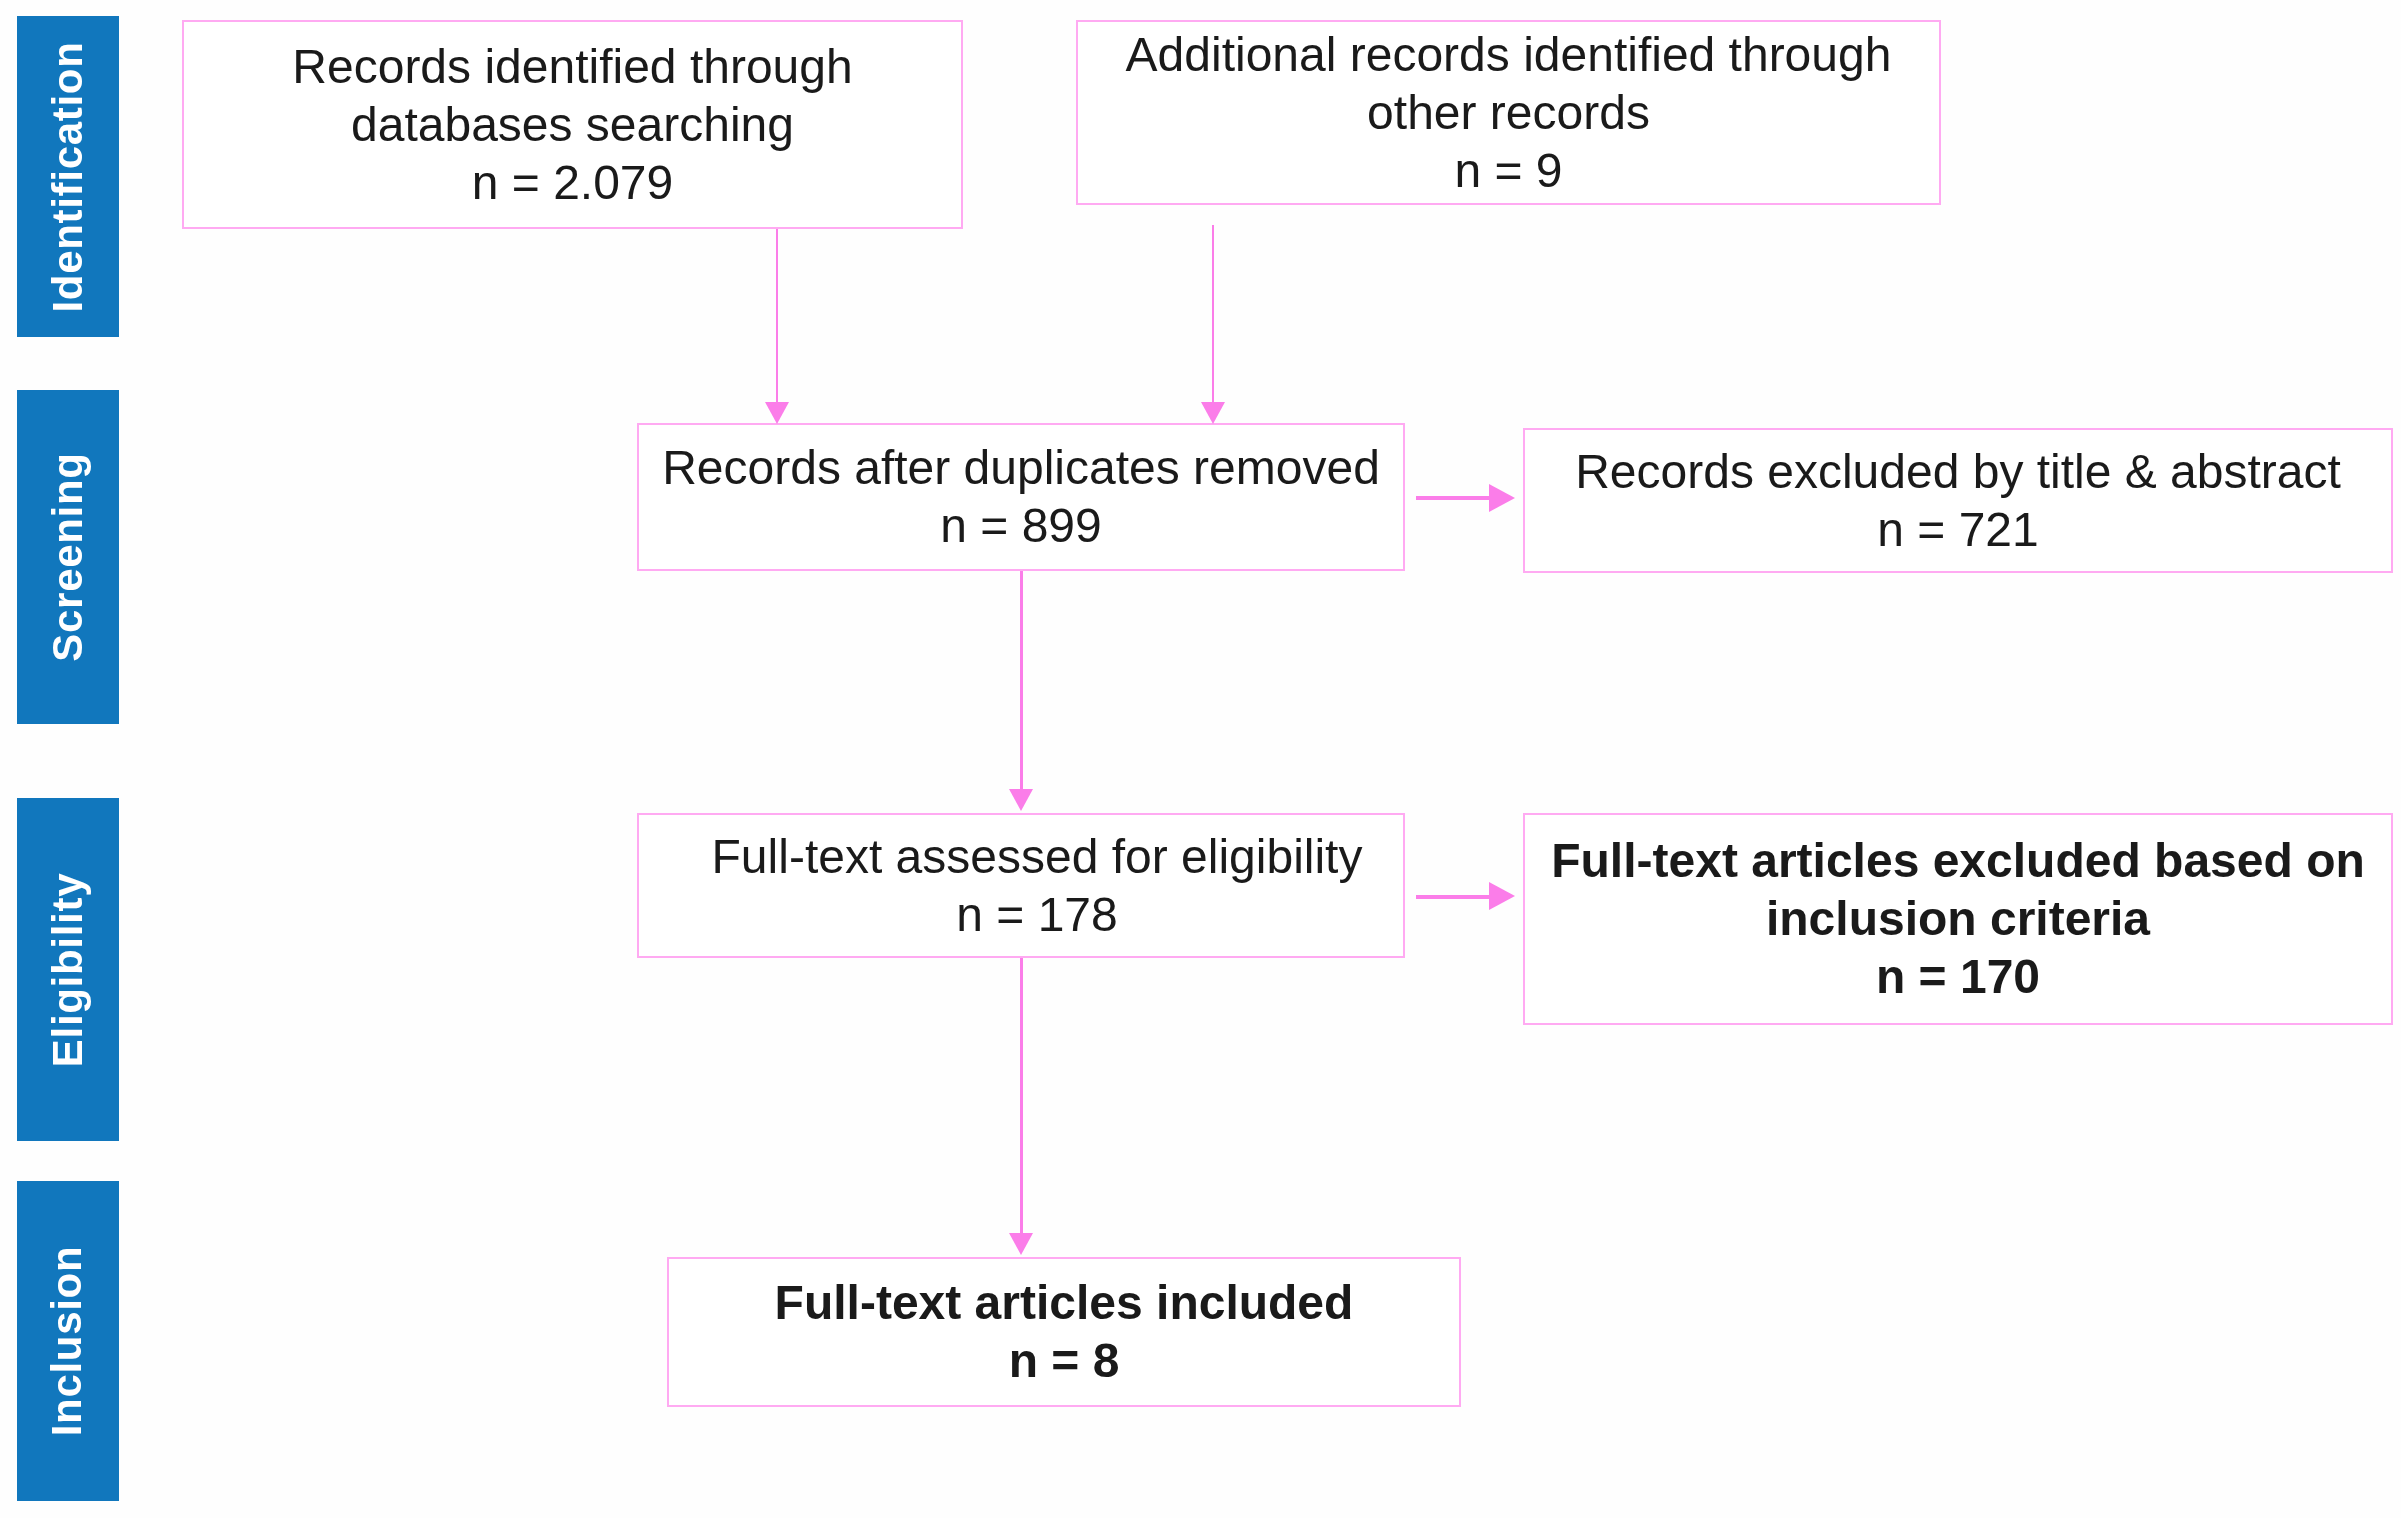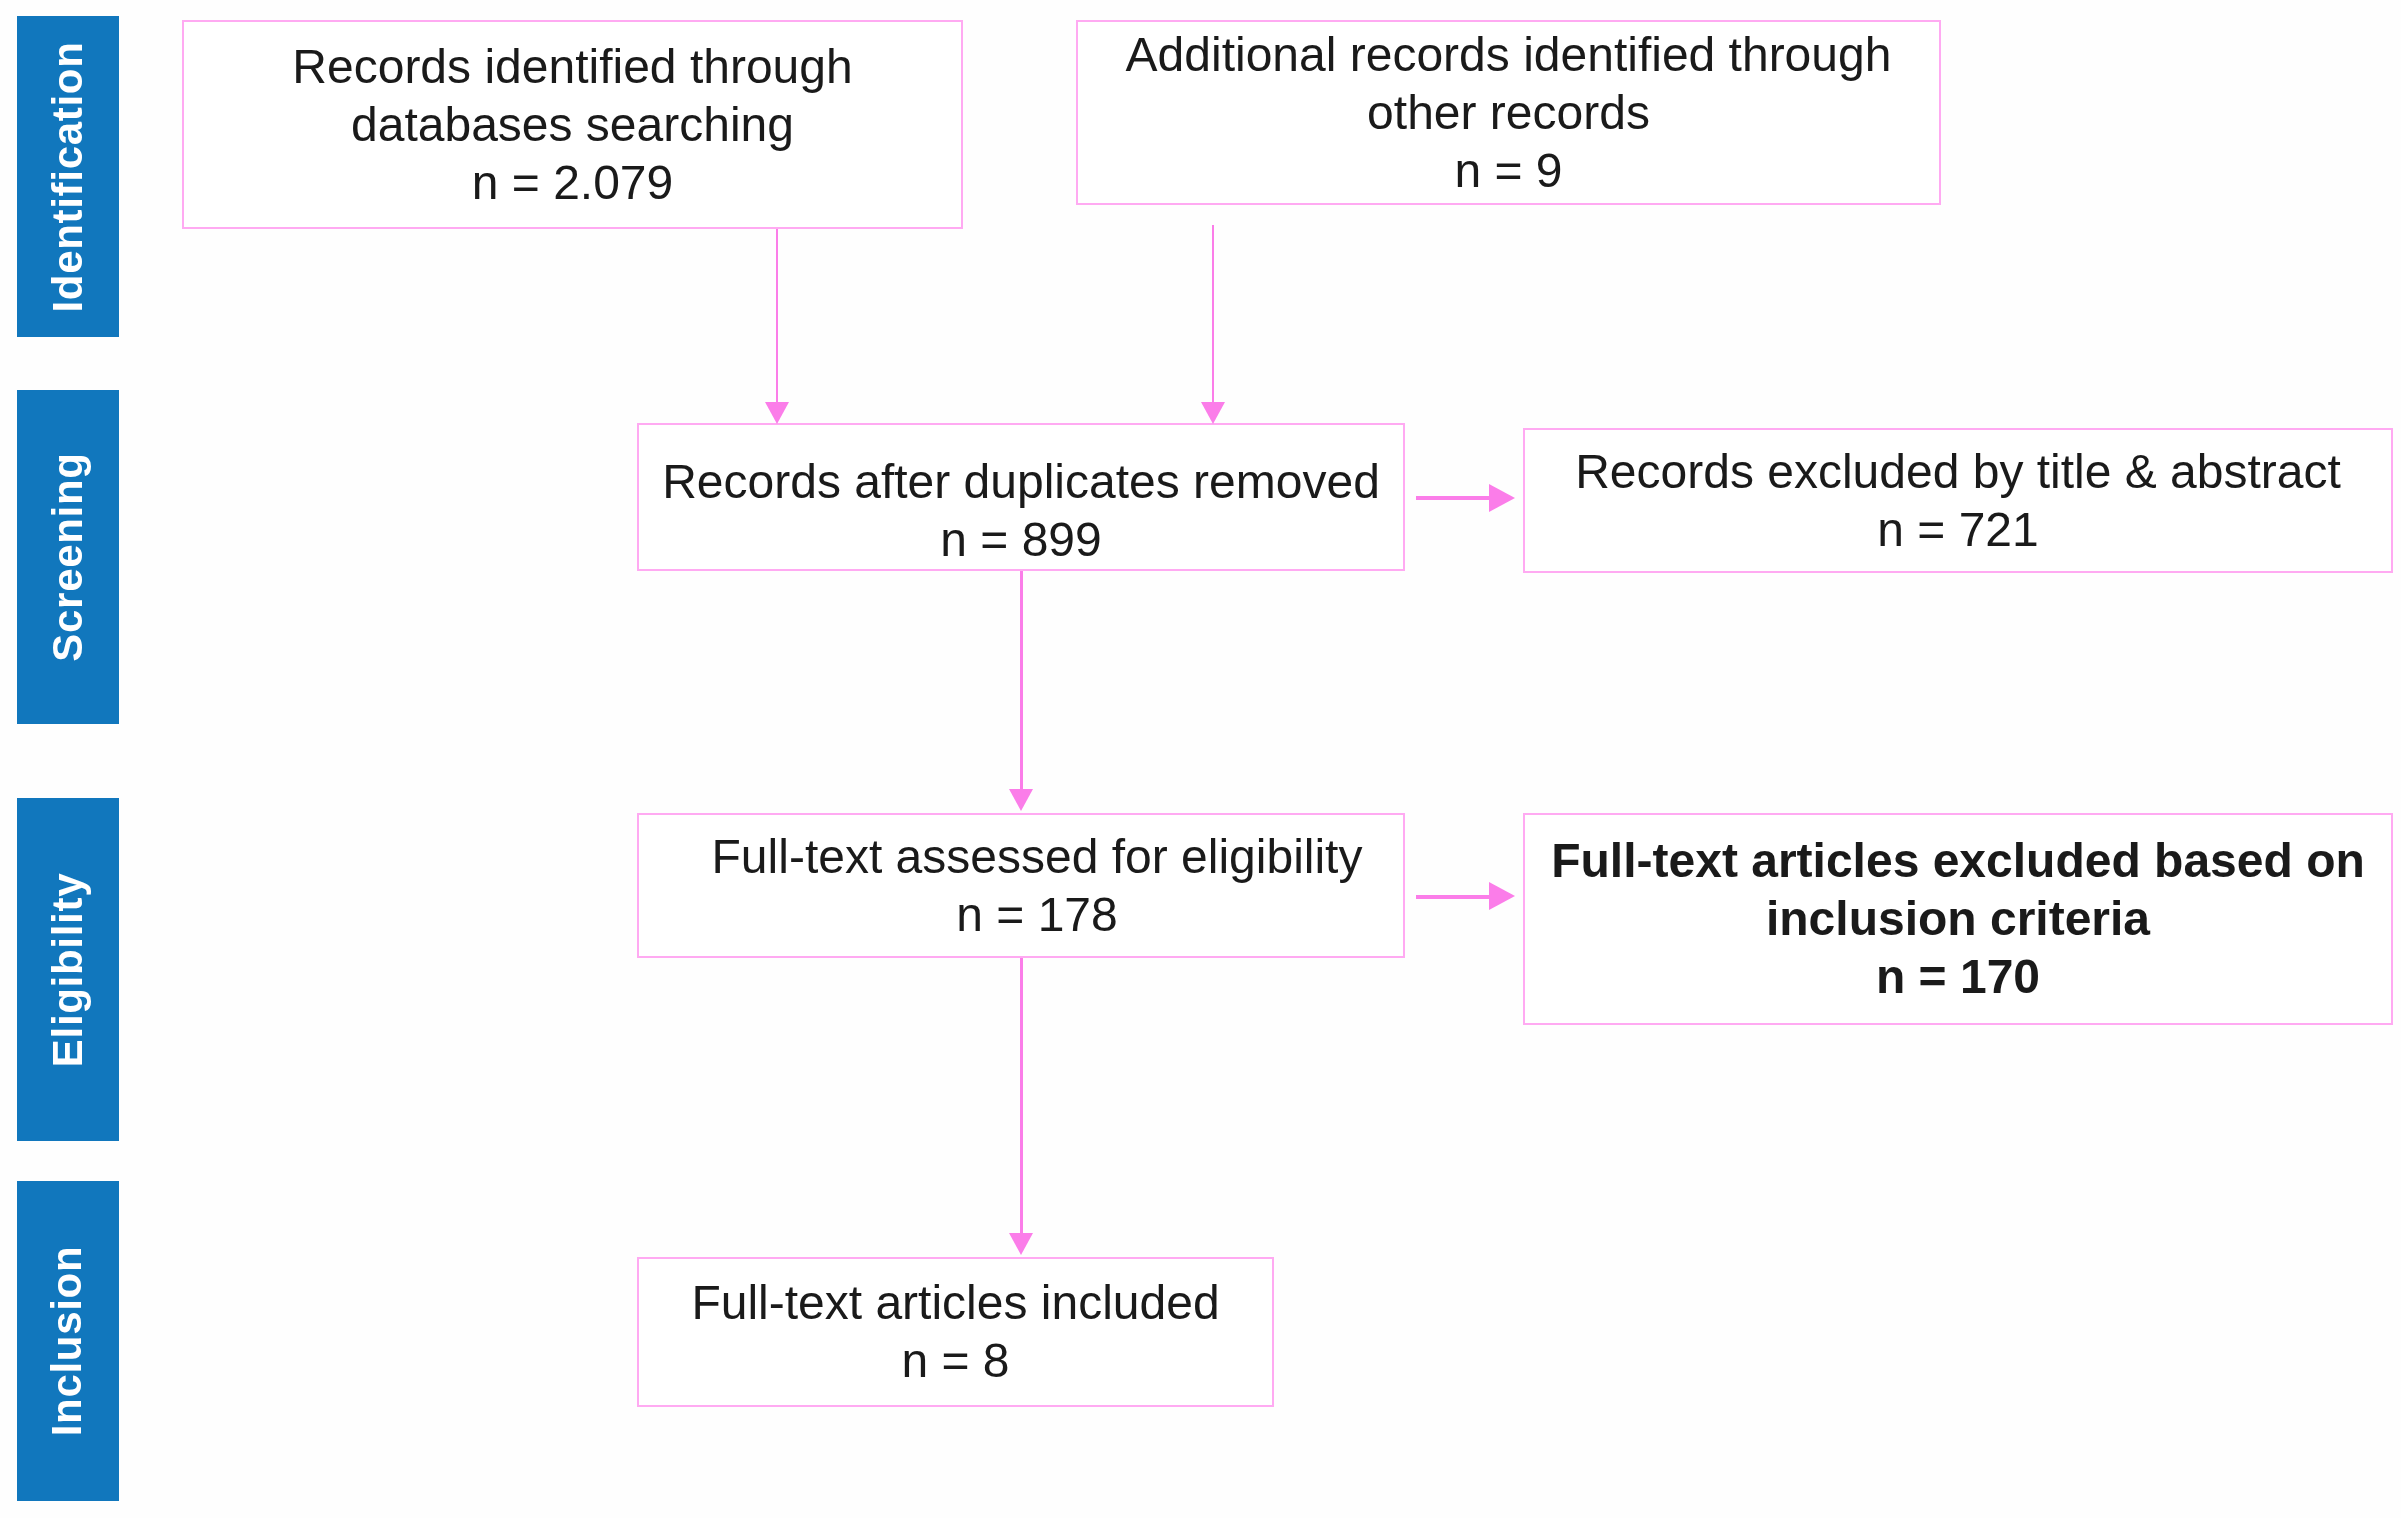--- a/index.html
+++ b/index.html
@@ -39,25 +39,25 @@
     box-sizing:border-box;
     display:flex;flex-direction:column;
     align-items:center;justify-content:center;
     text-align:center;
     color:var(--ink);
     font-size:48px;
     line-height:58px;
   }
   .box-identified{left:182px;top:20.4px;width:781px;height:209px;border-width:2.2px;text-align:center;}
   .box-additional{left:1076px;top:20.4px;width:865px;height:185px;border-width:2.2px;}
-  .box-duplicates{left:637px;top:423px;width:768px;height:148px;justify-content:flex-end;}
+  .box-duplicates{left:637px;top:423px;width:768px;height:148px;}
   .box-excluded-title{left:1523px;top:428px;width:870px;height:145px;align-items:center;}
   .box-assessed{left:637px;top:813px;width:768px;height:145px;padding-left:32px;}
   .box-excluded-criteria{left:1523px;top:813px;width:870px;height:212px;font-weight:bold;}
-  .box-included{left:637px;top:1257px;width:637px;height:150px;}
+  .box-included{left:667px;top:1257px;width:794px;height:150px;font-weight:bold;}
 
   
   .vline{position:absolute;width:2.9px;background:var(--arrow-pink);}
   .hline{position:absolute;height:3.6px;background:var(--arrow-pink);}
   .head-down{
     position:absolute;width:0;height:0;
     border-left:12.4px solid transparent;
     border-right:12.4px solid transparent;
     border-top:22px solid var(--arrow-pink);
   }

